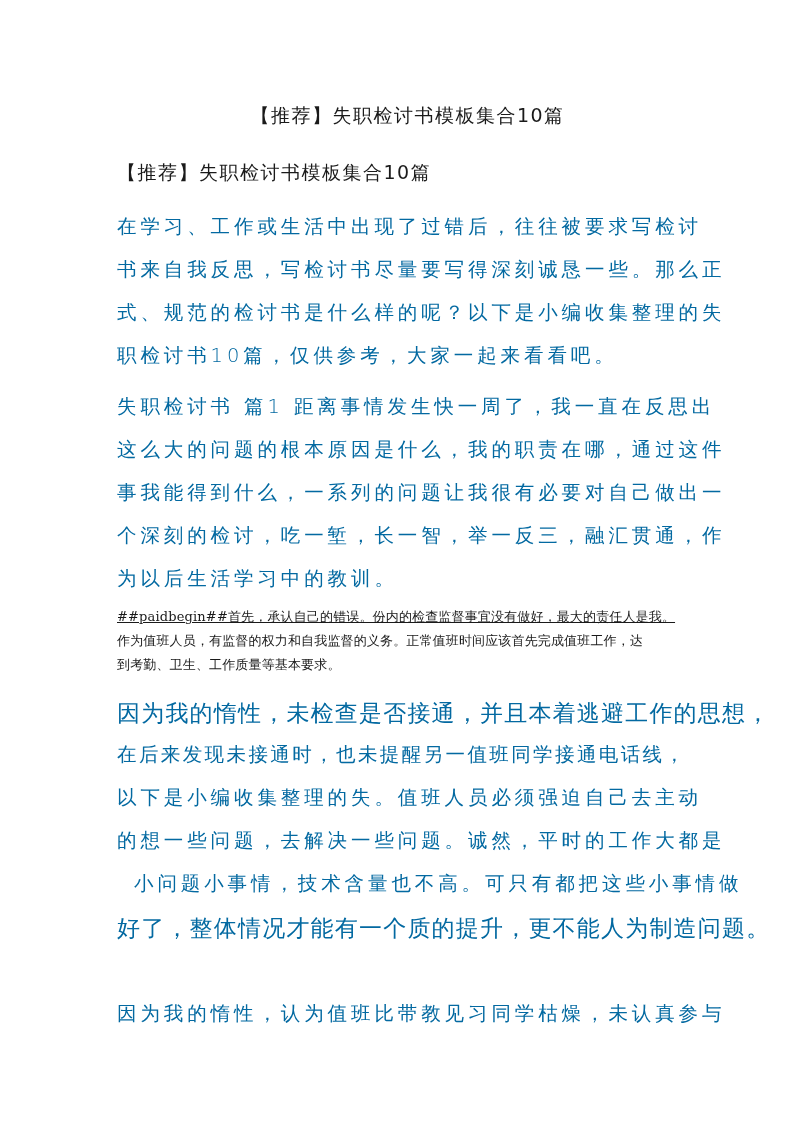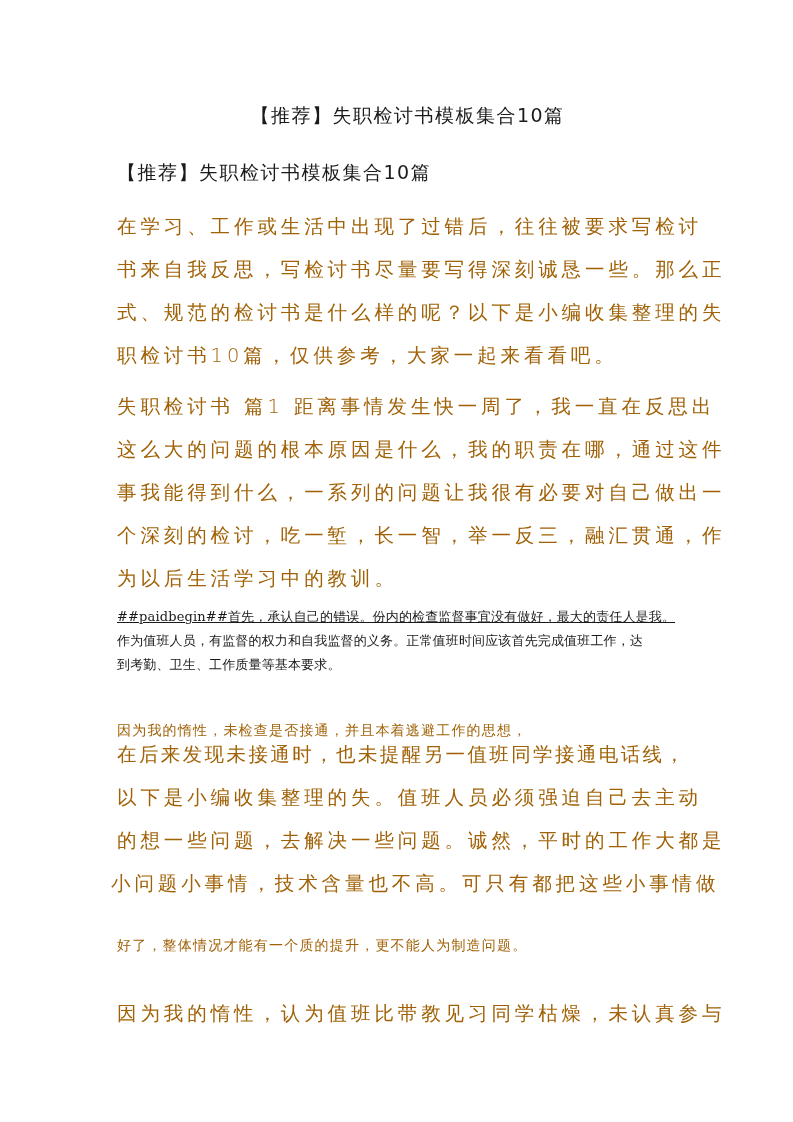--- a/index.html
+++ b/index.html
@@ -21,21 +21,21 @@
       top: 0;
       width: 793px;
       height: 914px;
       background: #ffffff;
     }
     .line {
       position: absolute;
       white-space: nowrap;
       font-size: 19.5px;
       letter-spacing: 3.9px;
-      color: #a16207;
+      color: #0369a1;
       font-weight: 300;
     }
     .title-center {
       position: absolute;
       top: 103px;
       left: 0;
       width: 793px;
       text-align: center;
       font-size: 19px;
       letter-spacing: 1.5px;
@@ -56,22 +56,21 @@
     .small {
       position: absolute;
       white-space: nowrap;
       font-family: "DejaVu Serif", "Liberation Serif", serif;
       font-size: 13px;
       letter-spacing: 0.15px;
       color: #1a1a1a;
     }
     .dense {
       letter-spacing: 1.2px;
-      font-size: 14px;
-      margin-top: 24px;
+      font-size: 23px;
     }
   </style>
 </head>
 <body>
 
 <div class="page">
 
   <div class="title-center">【推荐】失职检讨书模板集合10篇</div>
 
   <div class="subtitle">【推荐】失职检讨书模板集合10篇</div>
@@ -95,21 +94,21 @@
     <div class="small" style="top:608px;left:117px;text-decoration:underline;">##paidbegin##首先，承认自己的错误。份内的检查监督事宜没有做好，最大的责任人是我。</div>
     <div class="small" style="top:632px;left:117px;font-family:Liberation Serif, serif;">作为值班人员，有监督的权力和自我监督的义务。正常值班时间应该首先完成值班工作，达</div>
     <div class="small" style="top:656px;left:117px;">到考勤、卫生、工作质量等基本要求。</div>
   </div>
 
   <div>
     <div class="line dense" style="top:698px;left:117px;">因为我的惰性，未检查是否接通，并且本着逃避工作的思想，</div>
     <div class="line" style="top:741px;left:117px;letter-spacing:2.4px;">在后来发现未接通时，也未提醒另一值班同学接通电话线，</div>
     <div class="line" style="top:784px;left:117px;">以下是小编收集整理的失。值班人员必须强迫自己去主动</div>
     <div class="line" style="top:827px;left:117px;">的想一些问题，去解决一些问题。诚然，平时的工作大都是</div>
-    <div class="line" style="top:870px;left:111px;">小问题小事情，技术含量也不高。可只有都把这些小事情做</div>
+    <div class="line" style="top:870px;left:134px;">小问题小事情，技术含量也不高。可只有都把这些小事情做</div>
     <div class="line dense" style="top:913px;left:117px;">好了，整体情况才能有一个质的提升，更不能人为制造问题。</div>
   </div>
 
   <div>
     <div class="line" style="top:964px;left:117px;margin-top:36px;">因为我的惰性，认为值班比带教见习同学枯燥，未认真参与</div>
   </div>
 
 </div>
 
 </body></html>

